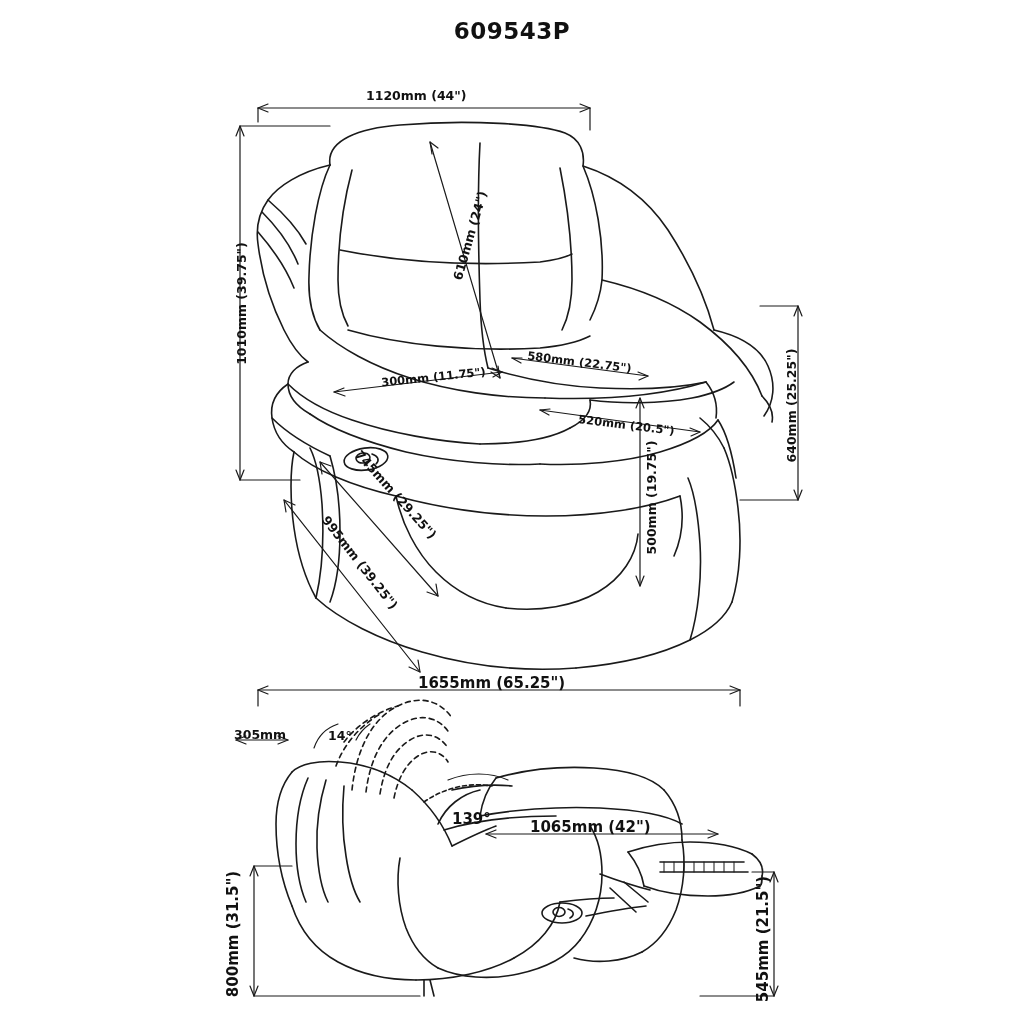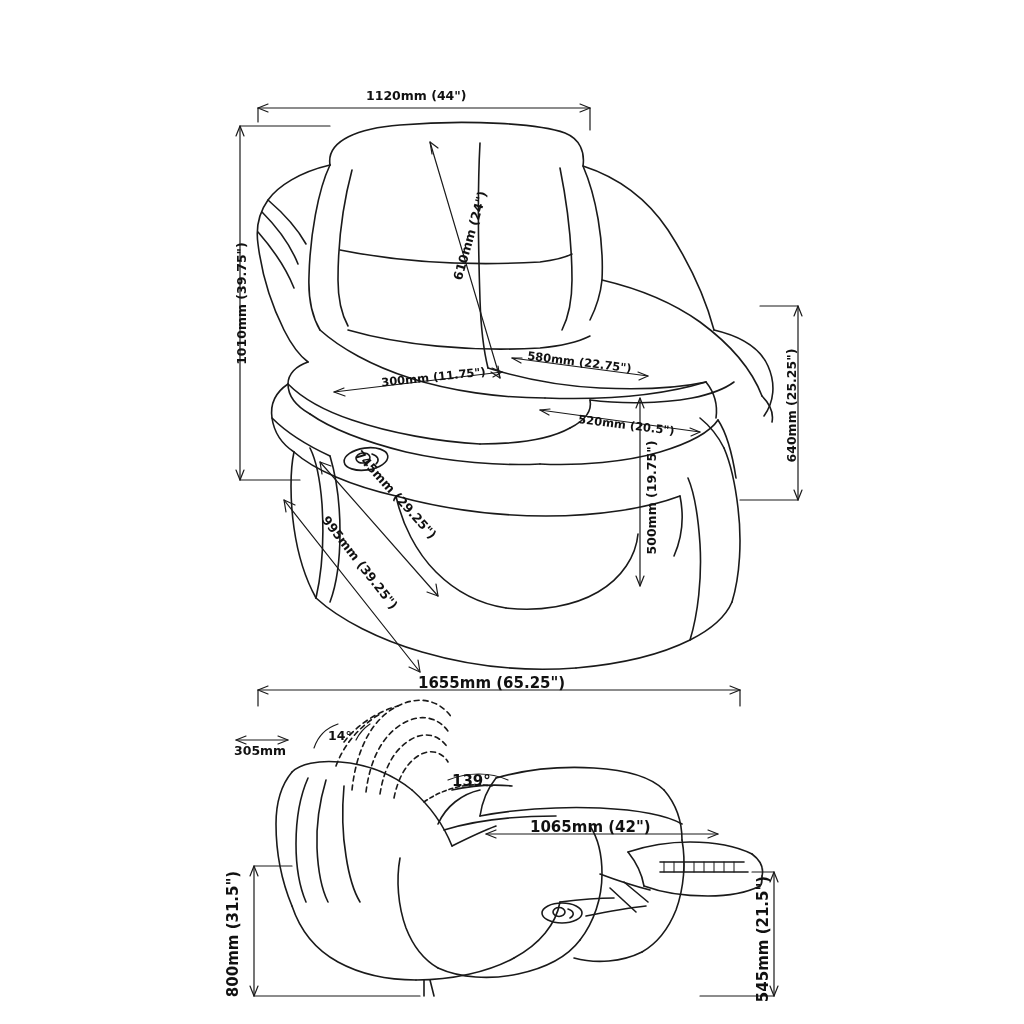--- a/index.html
+++ b/index.html
@@ -45,20 +45,21 @@
     left: 0;
     width: 1024px;
     height: 1024px;
   }
 </style>
 </head>
 <body>
 
 <div id="page">
 
+  <div id="title">609543P</div>
 
   <svg class="svg-layer" viewBox="0 0 1024 1024" xmlns="http://www.w3.org/2000/svg">
     <g fill="none" stroke="#1a1a1a" stroke-width="1.6" stroke-linecap="round" stroke-linejoin="round">
 
       <g>
 
         <path d="M330 165 C326 140 360 128 400 125 C470 119 540 124 565 133 C580 139 585 152 583 166
                  C596 196 604 240 602 280 C600 300 594 312 590 320"></path>
         <path d="M330 165 C318 190 310 236 309 276 C308 300 313 318 320 330"></path>
 
@@ -289,25 +290,25 @@
   <div class="dimlabel" style="left:735px; top:398px; transform:rotate(-90deg); transform-origin:center;">640mm (25.25")</div>
 
   <div class="dimlabel" style="left:595px; top:490px; transform:rotate(-90deg); transform-origin:center;">500mm (19.75")</div>
 
   <div class="dimlabel" style="left:339px; top:487px; transform:rotate(48deg); transform-origin:center;">745mm (29.25")</div>
 
   <div class="dimlabel" style="left:303px; top:555px; transform:rotate(52deg); transform-origin:center;">995mm (39.25")</div>
 
   <div class="dimlabel lg" style="left:418px; top:674px;">1655mm (65.25")</div>
 
-  <div class="dimlabel" style="left:234px; top:727px;margin-top:16px;">305mm</div>
+  <div class="dimlabel" style="left:234px; top:727px;">305mm</div>
 
   <div class="dimlabel" style="left:328px; top:728px;">14°</div>
 
-  <div class="dimlabel lg" style="left:452px; top:772px;">139°</div>
+  <div class="dimlabel lg" style="left:452px; top:810px;">139°</div>
 
   <div class="dimlabel lg" style="left:530px; top:818px;">1065mm (42")</div>
 
   <div class="dimlabel lg" style="left:170px; top:925px; transform:rotate(-90deg); transform-origin:center;">800mm (31.5")</div>
 
   <div class="dimlabel lg" style="left:700px; top:930px; transform:rotate(-90deg); transform-origin:center;">545mm (21.5")</div>
 
 </div>
 
 </body></html>

